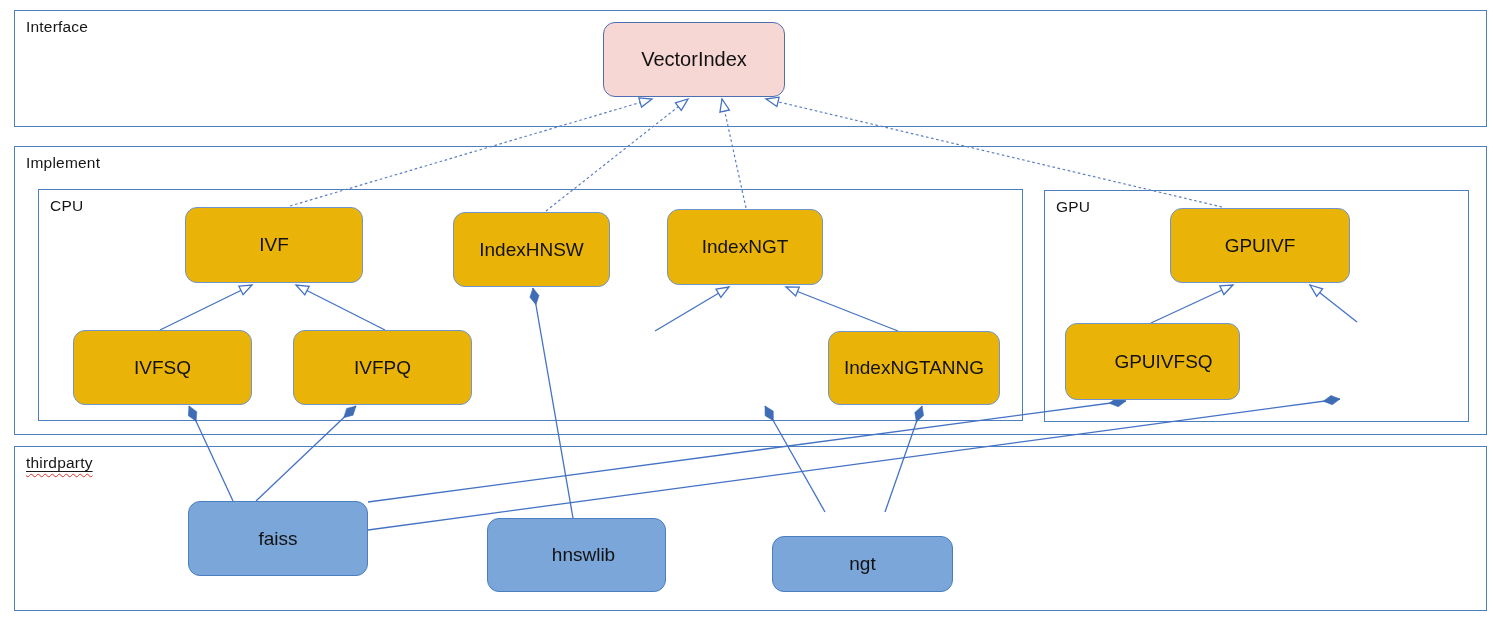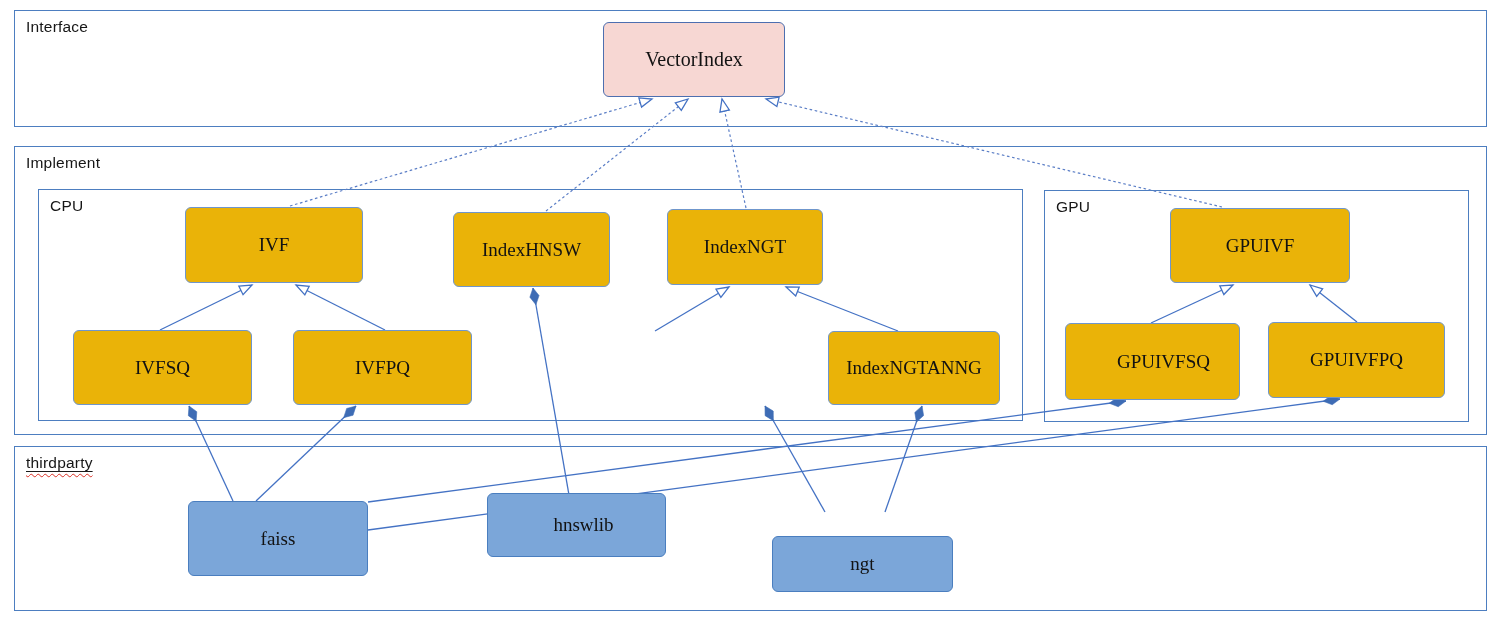--- a/index.html
+++ b/index.html
@@ -25,39 +25,39 @@
   .plain-underline{text-decoration:underline solid #1a1a1a 1px;text-underline-offset:3px;}
   
   #edge-layer{position:absolute;left:0;top:0;width:1503px;height:628px;overflow:visible;}
   .edge{fill:none;}
   .edge-generalization-dashed{stroke:#5b7ec6;stroke-width:1.2;stroke-dasharray:2.6 2.6;}
   .edge-generalization-solid{stroke:#4472c4;stroke-width:1.3;}
   .edge-composition{stroke:#4472c4;stroke-width:1.3;}
   
   .node{
     position:absolute;box-sizing:border-box;display:flex;align-items:center;justify-content:center;
-    border-radius:6px;font-family:Liberation Serif, serif;font-size:19px;color:#121212;
+    border-radius:12px;font-family:Liberation Sans, sans-serif;font-size:19px;color:#121212;
     text-align:left;
   }
   .node-interface{background:#f7d7d3;border:1.5px solid #4d6fb0;font-size:20px;}
   .node-green{background:#eab308;border:1.5px solid #6f96cc;}
   .node-blue{background:#7ba6d9;border:1.5px solid #4a7ebf;}
   #node-vectorindex{left:603px;top:22px;width:182px;height:75px;}
   #node-ivf{left:185px;top:207px;width:178px;height:76px;}
   #node-indexhnsw{left:453px;top:212px;width:157px;height:75px;}
   #node-indexngt{left:667px;top:209px;width:156px;height:76px;}
   #node-ivfsq{left:73px;top:330px;width:179px;height:75px;}
   #node-ivfpq{left:293px;top:330px;width:179px;height:75px;}
   #node-indexngtonng{left:615px;top:331px;width:177px;height:74px;}
   #node-indexngtanng{left:828px;top:331px;width:172px;height:74px;}
   #node-gpuivf{left:1170px;top:208px;width:180px;height:75px;}
   #node-gpuivfsq{left:1065px;top:323px;width:175px;height:77px;padding-left:22px;}
   #node-gpuivfpq{left:1268px;top:322px;width:177px;height:76px;}
   #node-faiss{left:188px;top:501px;width:180px;height:75px;}
-  #node-hnswlib{left:487px;top:493px;width:179px;height:64px;padding-left:14px;}
+  #node-hnswlib{left:487px;top:518px;width:179px;height:74px;padding-left:14px;}
   #node-ngt{left:772px;top:536px;width:181px;height:56px;}
 </style>
 </head>
 <body>
 
 <div class="canvas">
 
   <div class="section" id="sec-interface">
     <span class="section-label">Interface</span>
   </div>
@@ -127,23 +127,20 @@
   </div>
   <div class="node node-green" id="node-indexngtanng">
     <span>IndexNGTANNG</span>
   </div>
   <div class="node node-green" id="node-gpuivf">
     <span>GPUIVF</span>
   </div>
   <div class="node node-green" id="node-gpuivfsq">
     <span>GPUIVFSQ</span>
   </div>
-  <div class="node node-green" id="node-gpuivfpq">
-    <span>GPUIVFPQ</span>
-  </div>
 
   <div class="node node-blue" id="node-faiss">
     <span>faiss</span>
   </div>
   <div class="node node-blue" id="node-hnswlib">
     <span>hnswlib</span>
   </div>
   <div class="node node-blue" id="node-ngt">
     <span>ngt</span>
   </div>

